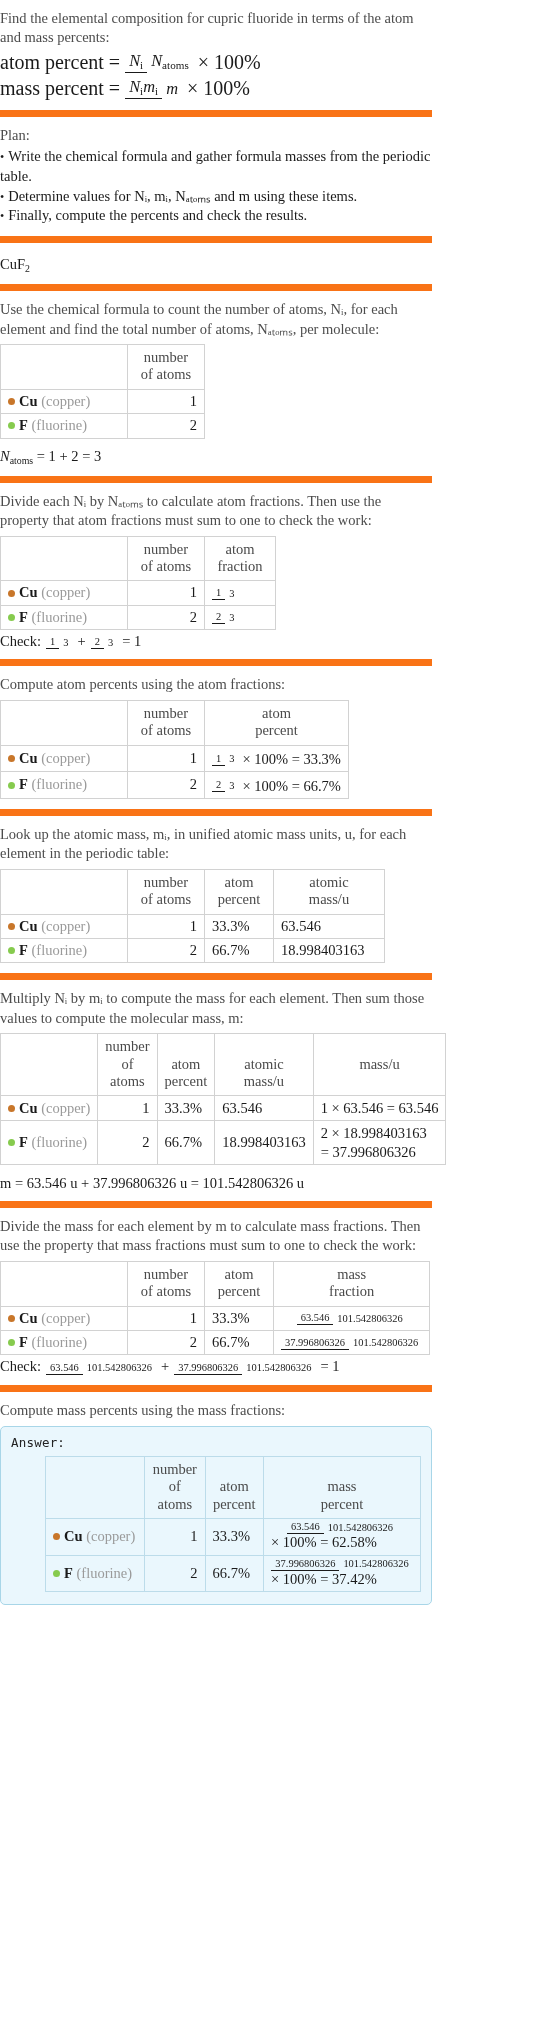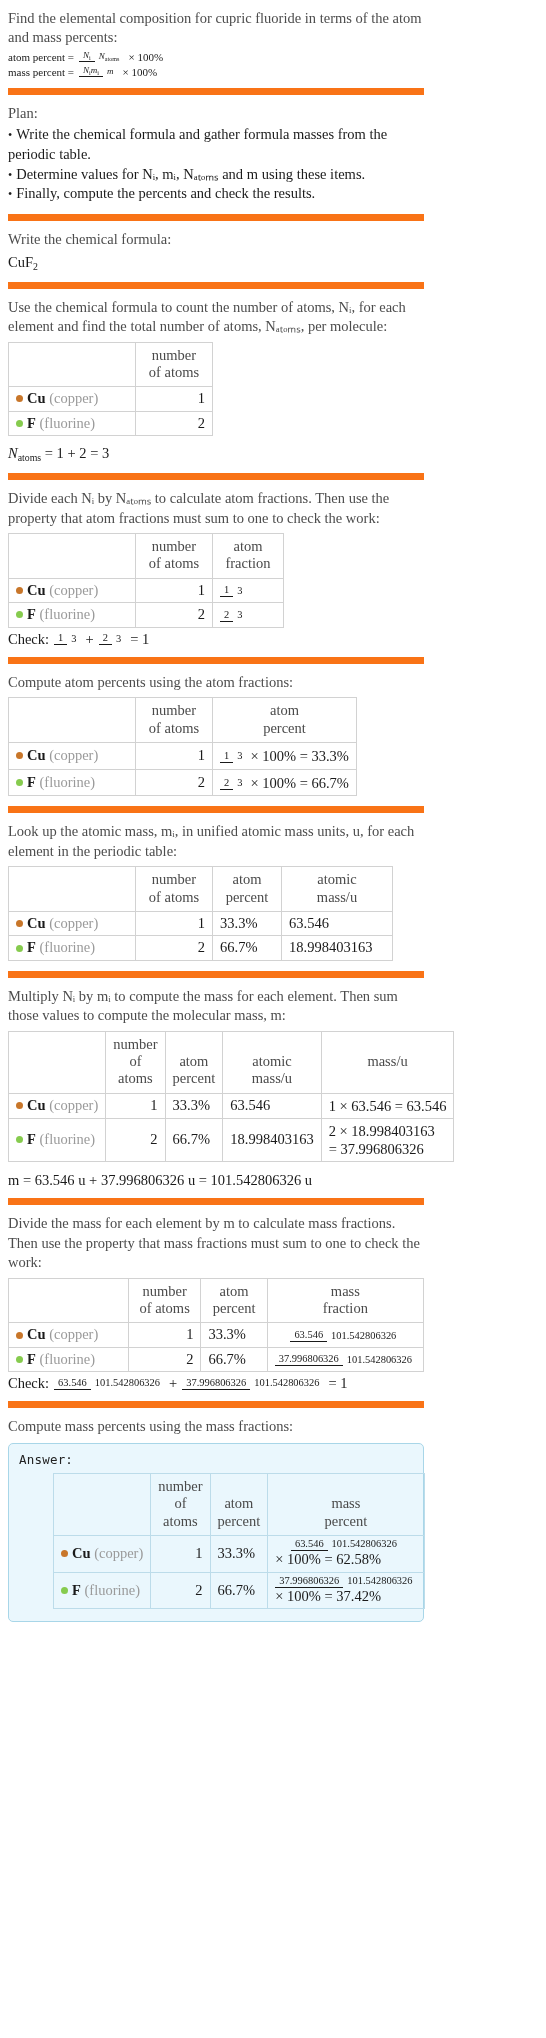--- a/index.html
+++ b/index.html
@@ -3,57 +3,57 @@
 <meta charset="utf-8">
 <style>
   html,body{margin:0;padding:0;background:#fff;}
   body{
     width:546px;
     font-family:"Liberation Serif", serif;
     color:#1a1a1a;
     font-size:14.5px;
     -webkit-font-smoothing:antialiased;
   }
-  .page{width:432px;box-sizing:border-box;padding:0 8px;}
+  .page{width:432px;box-sizing:border-box;padding:0 0;}
   .sect{padding:9px 0 10px 0;}
   .sect + .sect{border-top:7px solid #f97316;}
   .lead{color:#4c4c4c;line-height:1.34;margin:0 0 2px 0;}
   .bullets{margin:0;padding:0;list-style:none;color:#1a1a1a;line-height:1.36;}
   .bullets li{margin:0;padding:0;}
   .bullets li:before{content:"\2022";margin-right:4px;font-size:12px;}
   i.v{font-style:italic;}
   sub{font-size:.68em;vertical-align:-0.28em;font-style:normal;}
   .eqline{margin:5px 0 0 0;line-height:1.05;}
   .eqrow{display:flex;align-items:center;gap:5px;margin-top:3px;}
   .frac{display:inline-flex;flex-direction:row;align-items:center;
         vertical-align:middle;line-height:1.05;}
   .frac .num{padding:0 4px;border-bottom:1px solid #1a1a1a;}
   .frac .den{padding:0 4px;}
   .frac.sm{font-size:.82em;}
   .frac.tiny{font-size:.72em;}
-  .formula{font-size:11px;}
+  .formula{font-size:20px;}
   table.t{border-collapse:collapse;margin-top:5px;background:transparent;}
   table.t td,table.t th{
      border:1px solid #d2d2d2;
      padding:3px 7px;
      font-weight:normal;
      vertical-align:middle;
      line-height:1.2;
   }
   table.t th{color:#4a4a4a;text-align:center;vertical-align:bottom;padding:4px 7px 5px 7px;}
   th.hl{text-align:left;}
   th.hr{text-align:right;}
   td.num{text-align:right;white-space:nowrap;}
   td.lft{text-align:left;white-space:nowrap;}
   td.el{white-space:nowrap;padding-left:9px;font-family:Liberation Serif, serif;}
   .dot{display:inline-block;width:7px;height:7px;border-radius:50%;
        vertical-align:middle;margin-right:4px;position:relative;top:-1px;}
   .sym{font-weight:bold;}
   .par{color:#9a9a9a;}
-  .chk{margin-top:4px;display:flex;align-items:center;gap:5px;line-height:1.05;}
+  .chk{margin-top:4px;display:flex;align-items:flex-end;gap:5px;line-height:1.05;}
   .ansbox{
      border:1px solid #a8d6e8;background:#eaf7fd;border-radius:5px;
      padding:8px 10px 12px 10px;margin-top:6px;
   }
   .anslabel{font-family:"DejaVu Sans Mono", monospace;font-size:12.5px;color:#222;
             letter-spacing:.2px;margin-bottom:6px;}
   .anstable-wrap{padding-left:34px;}
   .ansbox table.t td,.ansbox table.t th{border-color:#bcdcea;}
   .mp{display:flex;flex-direction:column;align-items:center;line-height:1.22;}
   .mp .x100{align-self:flex-start;white-space:nowrap;}
@@ -89,21 +89,20 @@
   <div class="sect">
     <div class="lead">Plan:</div>
     <ul class="bullets">
       <li>Write the chemical formula and gather formula masses from the periodic table.</li>
       <li>Determine values for Nᵢ, mᵢ, Nₐₜₒₘₛ and m using these items.</li>
       <li>Finally, compute the percents and check the results.</li>
     </ul>
   </div>
 
   <div class="sect">
-    <div class="lead">Write the chemical formula:</div>
     <div class="eqline">
       <span>CuF</span><sub>2</sub>
     </div>
   </div>
 
   <div class="sect">
     <div class="lead">Use the chemical formula to count the number of atoms, Nᵢ, for each element and find the total number of atoms, Nₐₜₒₘₛ, per molecule:</div>
     <table class="t">
       <tbody>
           <tr>

